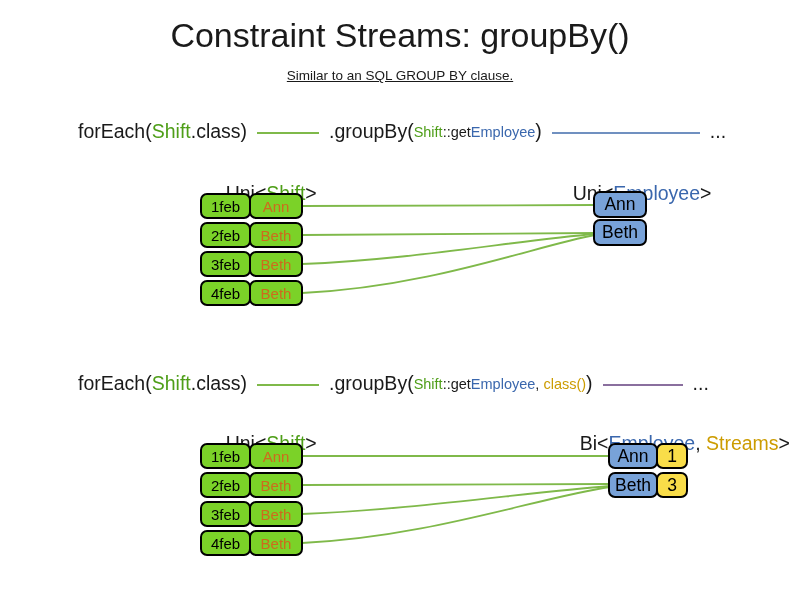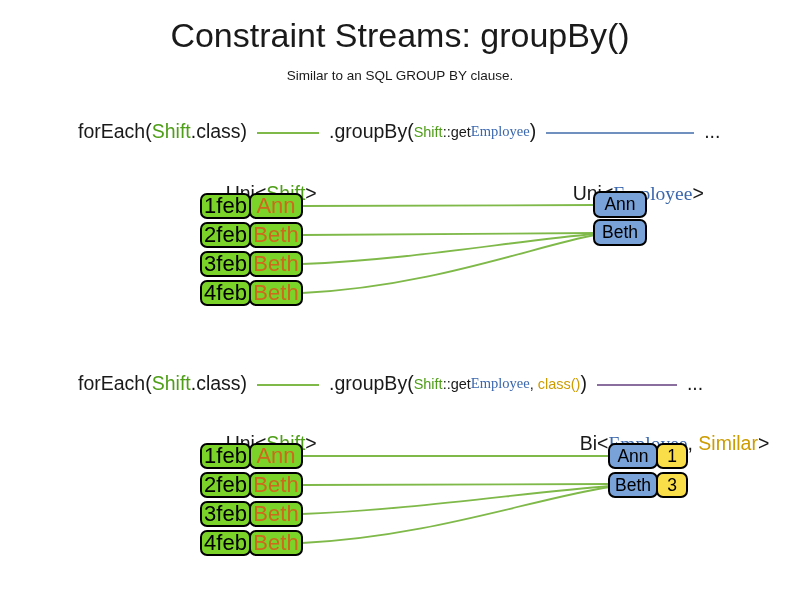--- a/index.html
+++ b/index.html
@@ -5,32 +5,32 @@
   :root{
     --text:#1a1a1a; --green:#4e9e18; --blue:#3a67ad; --orange:#cd6a1d; --gold:#cc9c00;
     --green-box:#7bd228; --blue-box:#78a2d8; --yellow-box:#f9dd49;
     --line-green:#7fb94a; --line-blue:#7090c0; --line-purple:#8a6f9e;
   }
   *{margin:0;padding:0;box-sizing:border-box;}
   html,body{background:#fff;}
   body{width:800px;height:600px;font-family:"Liberation Sans",sans-serif;color:var(--text);}
   .slide{position:relative;width:790px;height:600px;overflow:hidden;background:#fff;}
   .title{position:absolute;top:16px;left:0;width:800px;text-align:center;font-size:34px;font-weight:400;}
-  .subtitle{position:absolute;top:68px;left:0;width:800px;text-align:center;font-size:13.5px;}
+  .subtitle{position:absolute;top:68px;left:0;width:800px;text-align:center;font-size:13.5px;text-decoration:underline;}
   .codeline{position:absolute;left:47px;display:flex;align-items:center;font-size:19.5px;white-space:pre;margin-left:31px;}
   .sm{font-size:14.5px;}
-  .green{color:var(--green);} .blue{color:var(--blue);font-family:Liberation Serif, serif;} .gold{color:var(--gold);}
+  .green{color:var(--green);} .blue{color:var(--blue);} .gold{color:var(--gold);}
   .conn{border-top:2px solid;margin:2px 10px 0 10px;height:0;}
   .conn.g{width:62px;border-color:var(--line-green);}
   .conn.b{width:148px;border-color:var(--line-blue);}
   .conn.p{width:80px;border-color:var(--line-purple);}
   .header{position:absolute;font-size:19.5px;white-space:pre;}
   .shift-table{position:absolute;left:200px;display:flex;flex-direction:column;gap:3px;}
   .shift-row{display:flex;}
-  .box{height:26px;border:2px solid #000;border-radius:7px;display:flex;align-items:center;justify-content:center;font-size:22px;background:var(--green-box);color:#000;}
+  .box{height:26px;border:2px solid #000;border-radius:7px;display:flex;align-items:center;justify-content:center;font-size:15px;background:var(--green-box);color:#000;}
   .box.date{width:51px;}
   .box.emp{width:54px;margin-left:-2px;color:var(--orange);}
   .groups1{position:absolute;left:593px;top:191px;display:flex;flex-direction:column;gap:1px;}
   .groups2{position:absolute;left:608px;top:443px;display:flex;flex-direction:column;gap:3px;}
   .grow{display:flex;}
   .gbox{border:2px solid #000;border-radius:7px;background:var(--blue-box);display:flex;align-items:center;justify-content:center;font-size:17.5px;color:#000;}
   .groups1 .gbox{width:54px;height:27px;}
   .groups2 .gbox{width:50px;height:26px;}
   .cbox{width:32px;height:26px;border:2px solid #000;border-radius:7px;background:var(--yellow-box);display:flex;align-items:center;justify-content:center;font-size:17.5px;color:#000;margin-left:-2px;}
   svg.lines{position:absolute;top:0;left:0;pointer-events:none;}
@@ -99,21 +99,21 @@
     <span class="conn g"></span>
     <span>.groupBy(</span><span class="sm green">Shift</span><span class="sm">::get</span><span class="sm blue">Employee</span><span class="sm">, </span><span class="sm gold">class()</span><span>)</span>
     <span class="conn p"></span>
     <span>...</span>
   </div>
 
   <div class="header" style="top:409px;left:204px;">
     <span>Uni&lt;</span><span class="green">Shift</span><span>&gt;</span>
   </div>
   <div class="header" style="top:409px;left:558px;">
-    <span>Bi&lt;</span><span class="blue">Employee</span><span>, </span><span class="gold">Similar</span><span>&gt;</span>
+    <span>Bi&lt;</span><span class="blue">Employee</span><span>, </span><span class="gold">Streams</span><span>&gt;</span>
   </div>
 
   <div class="shift-table" style="top:443px;">
     <div class="shift-row">
       <div class="box date">1feb</div>
       <div class="box emp">Ann</div>
     </div>
     <div class="shift-row">
       <div class="box date">2feb</div>
       <div class="box emp">Beth</div>

